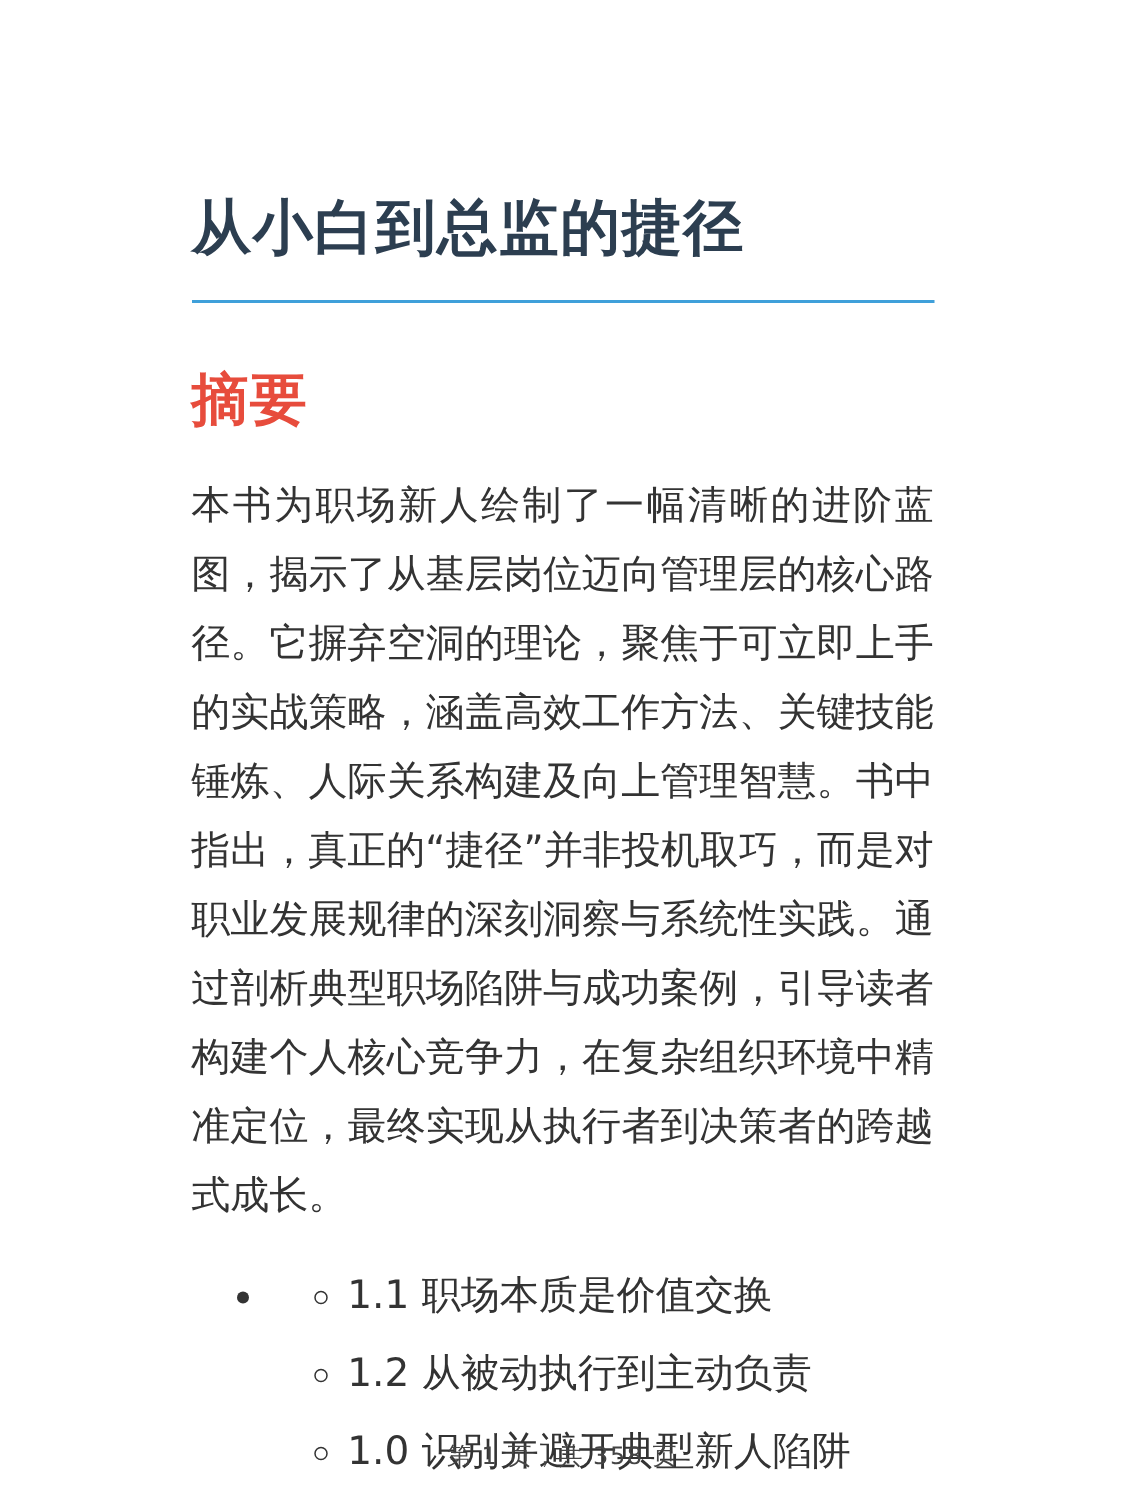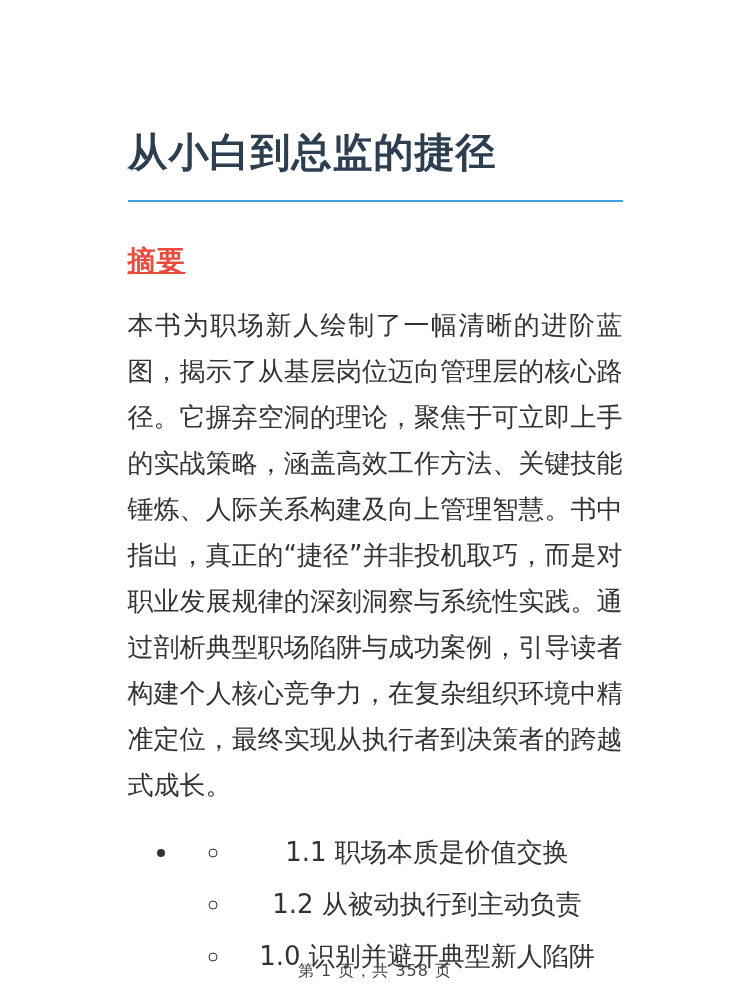--- a/index.html
+++ b/index.html
@@ -24,26 +24,25 @@
     font-size: 40px;
     line-height: 1.2;
     font-weight: bold;
     color: var(--title-text, #2c3e50);
     padding-bottom: 24px;
     border-bottom: 2px solid var(--accent-rule, #3fa0da);
     letter-spacing: 1px;
   }
   .section-heading {
     margin: 42px 0 0 0;
-    font-size: 28px;
+    font-size: 38px;
     line-height: 1.2;
     font-weight: bold;
     color: var(--section-heading, #e74c3c);
     letter-spacing: 1px;
-    text-decoration: underline;
   }
   .abstract-body {
     margin: 24px 0 0 0;
     font-size: 26px;
     line-height: 46px;
     color: var(--body-text, #333333);
     text-align: justify;
     text-justify: inter-ideograph;
   }
   ul.toc-list {
@@ -59,21 +58,20 @@
   ul.toc-sublist {
     margin: 18px 0 0 0;
     padding-left: 52px;
     list-style-type: circle;
   }
   ul.toc-sublist > li {
     font-size: 26px;
     line-height: 41px;
     margin-bottom: 11px;
     color: var(--body-text, #333333);
-    text-align: center;
   }
   .page-footer {
     position: absolute;
     left: 0;
     right: 0;
     bottom: 34px;
     text-align: center;
     font-size: 16px;
     color: #444444;
     letter-spacing: 1px;

